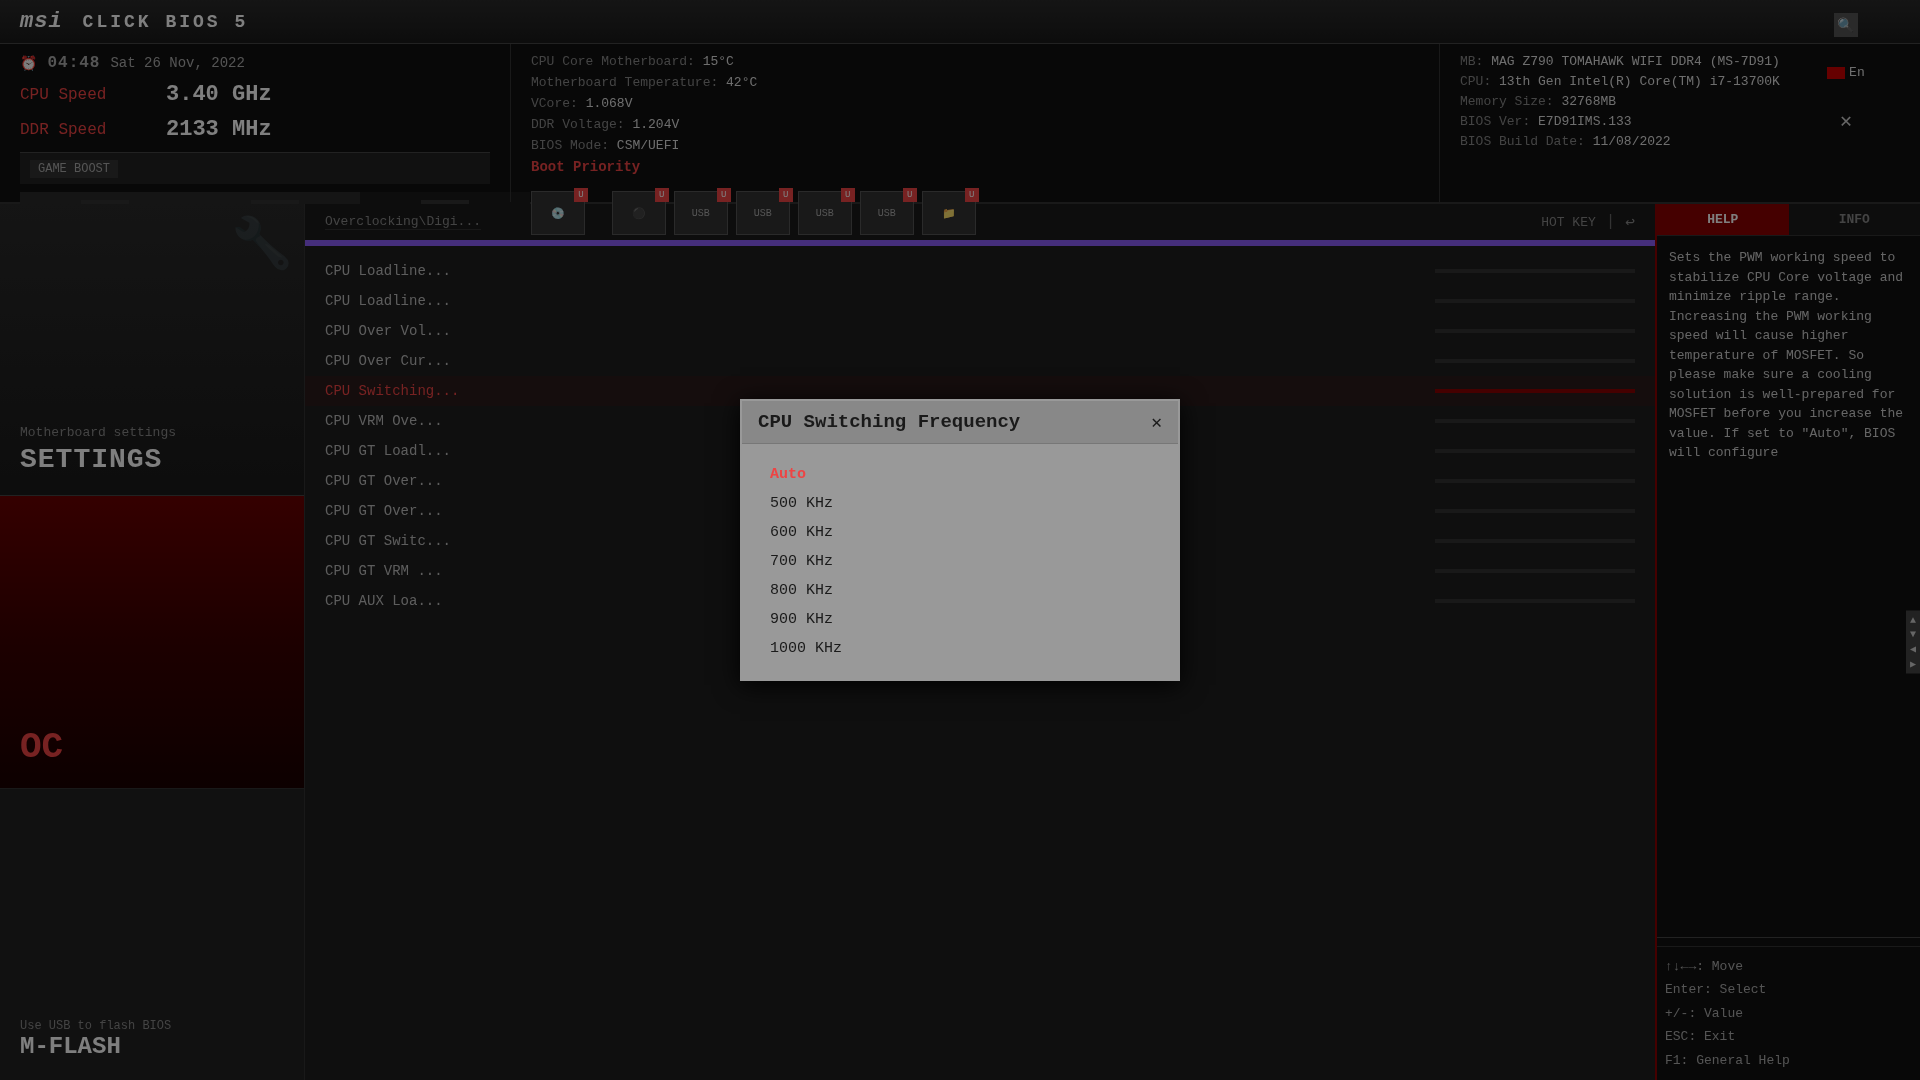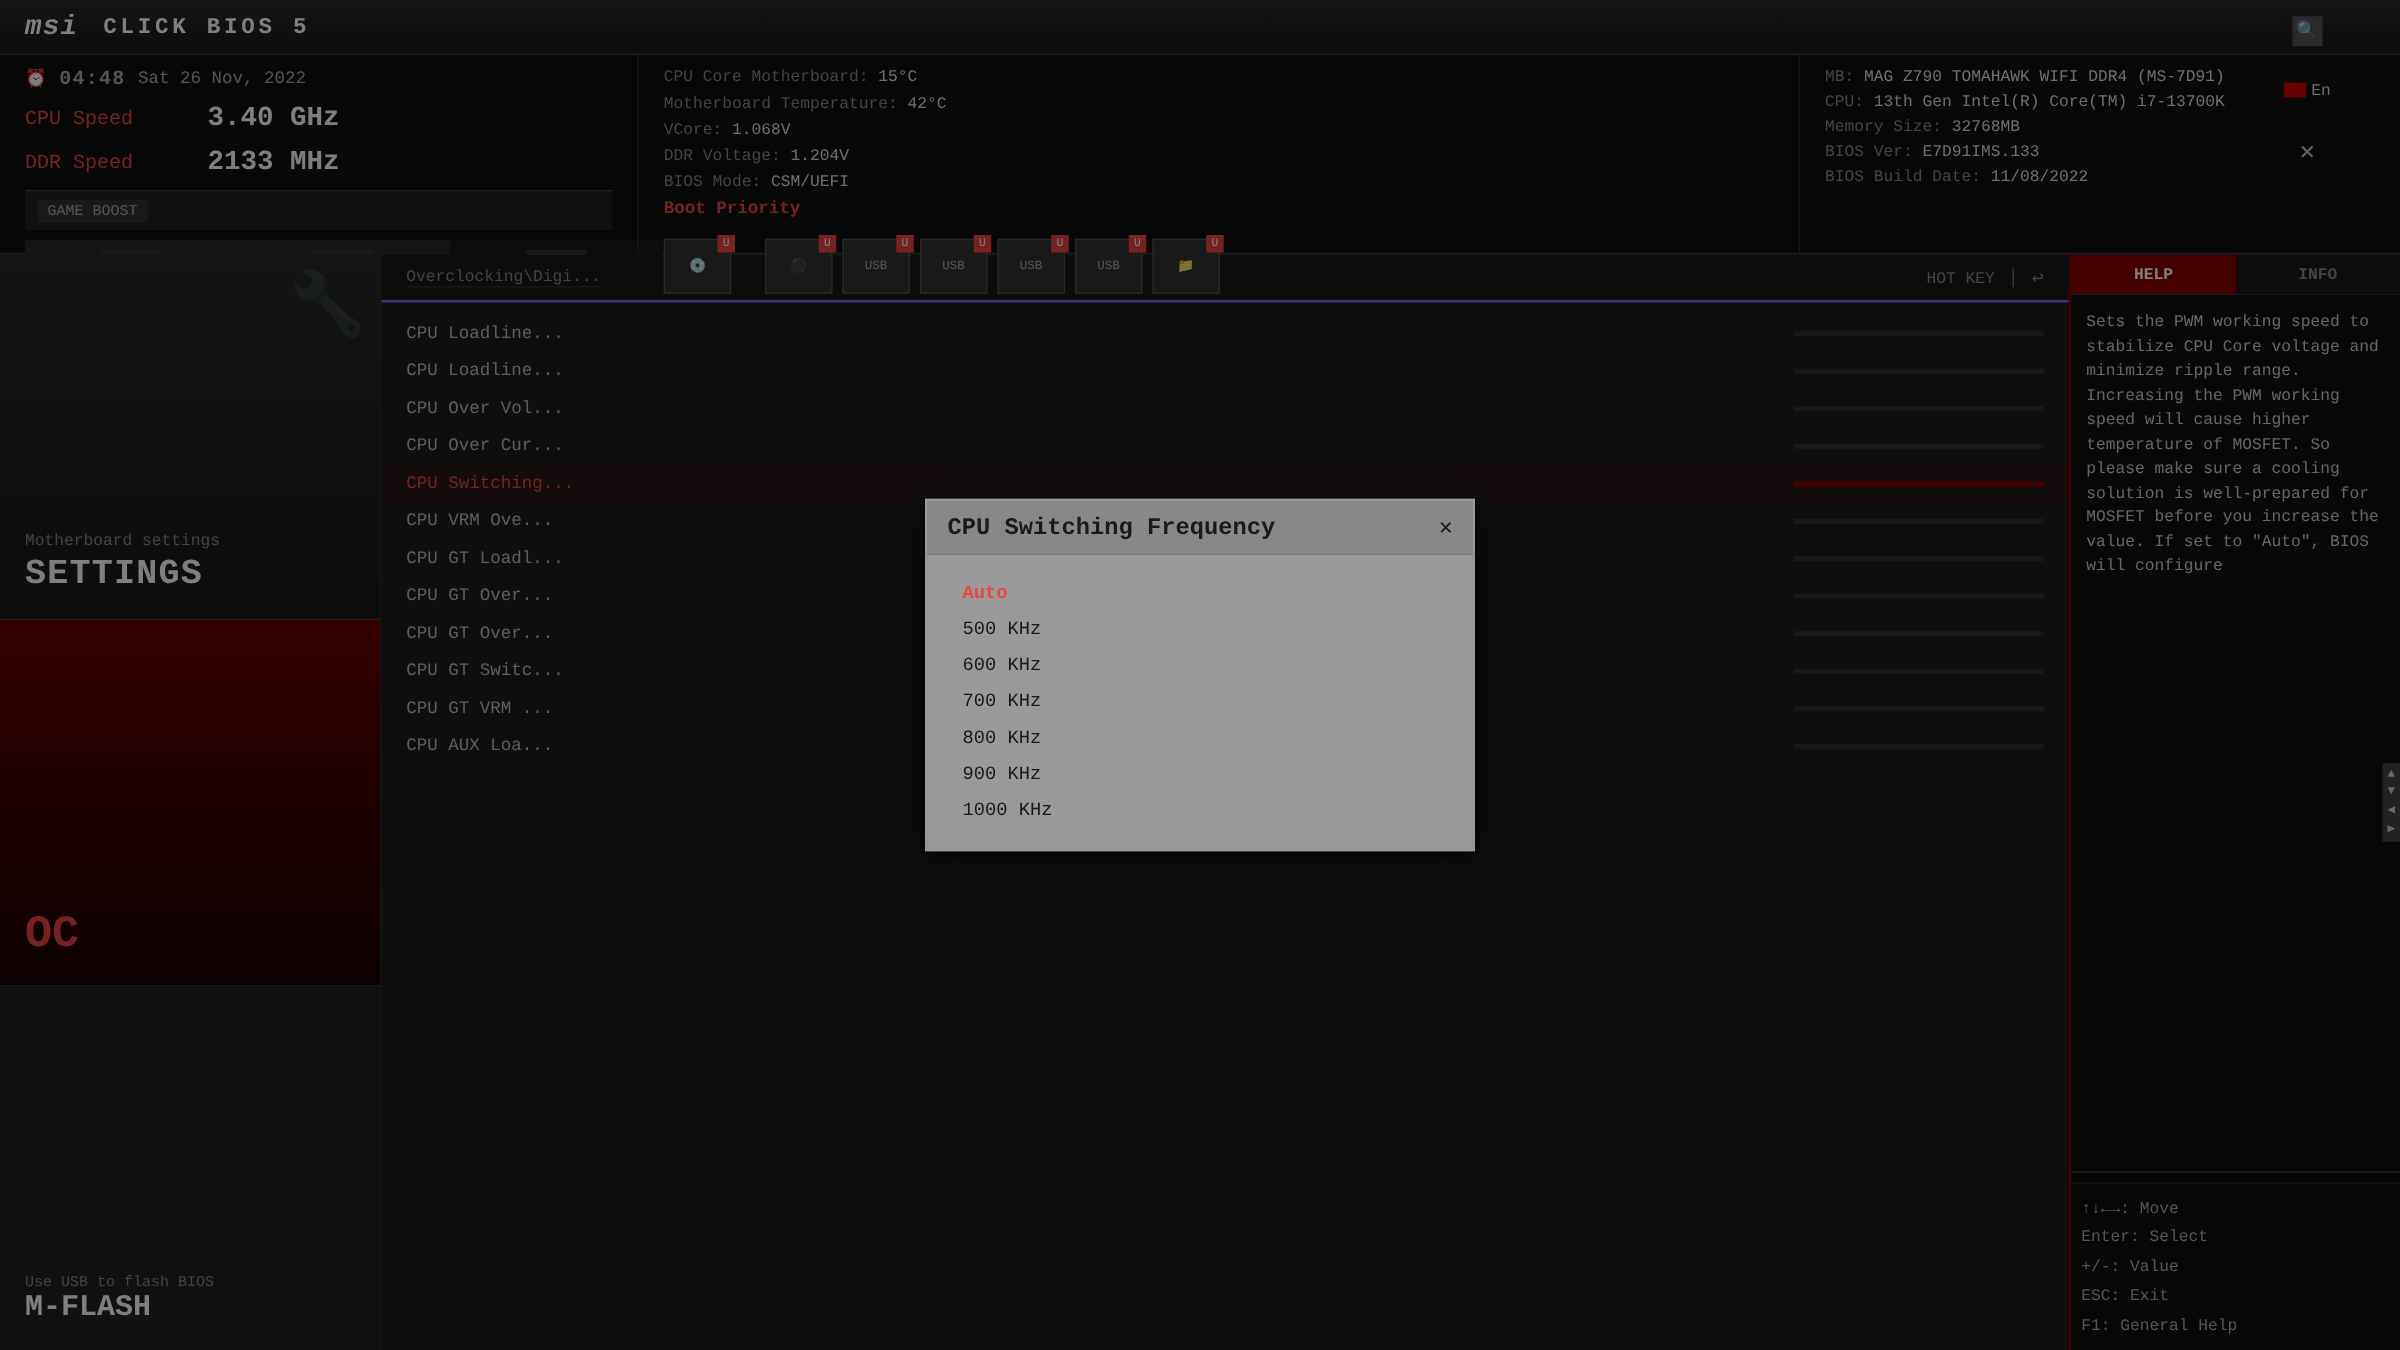--- a/index.html
+++ b/index.html
@@ -592,21 +592,21 @@
     <div class="sidebar-section oc-section">
       <span class="oc-label">OC</span>
     </div>
     <div class="sidebar-section mflash-section">
       <span class="mflash-sub">Use USB to flash BIOS</span>
       <span class="mflash-title">M-FLASH</span>
     </div>
   </div>
 
   <div class="settings-main">
-    <div style="display:flex;align-items:center;justify-content:space-between;background:#1a1a1a;border-bottom:2px solid #8b5cf6;padding:8px 20px;">
+    <div style="display:flex;align-items:center;justify-content:space-between;background:#1a1a1a;border-bottom:6px solid #8b5cf6;padding:8px 20px;">
       <span class="breadcrumb" style="padding:0;">Overclocking\Digi...</span>
       <div style="display:flex;align-items:center;gap:10px;">
         <span style="font-size:13px;color:#888;">HOT KEY</span>
         <span style="color:#666;font-size:16px;">|</span>
         <span style="color:#888;font-size:16px;">↩</span>
       </div>
     </div>
     <div class="settings-list">
       <div class="settings-row">
         <span class="row-name">CPU Loadline...</span>

